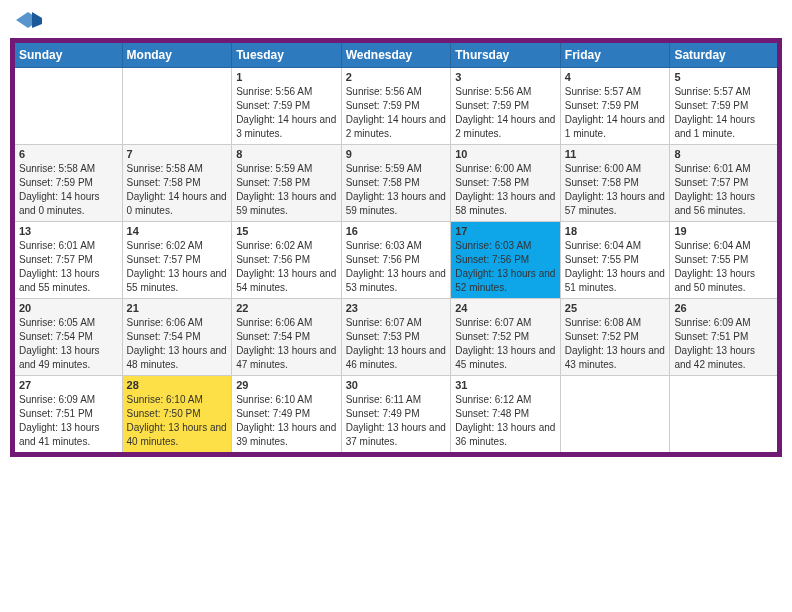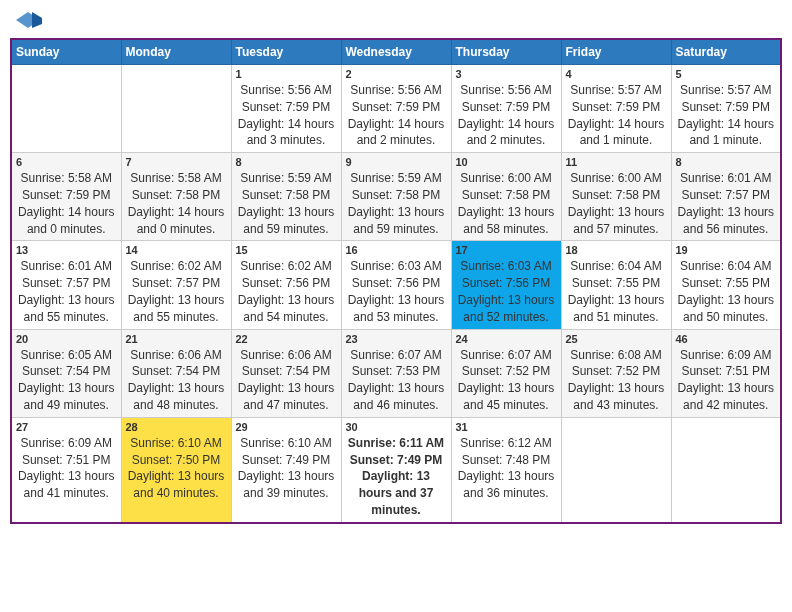--- a/index.html
+++ b/index.html
@@ -34,21 +34,21 @@
       font-weight: normal;
       color: #333;
     }
     .location-title {
       font-size: 16px;
       color: #333;
     }
     .calendar {
       width: 100%;
       border-collapse: collapse;
-      border: 2px solid #701a75;
+      border: 5px solid #701a75;
     }
     .calendar th {
       background-color: #2e7abf;
       color: #fff;
       font-size: 12px;
       font-weight: bold;
       padding: 5px 4px;
       text-align: left;
       border: 1px solid #2565a0;
     }
@@ -68,24 +68,23 @@
     .calendar tr:nth-child(odd) td {
       background-color: #fff;
     }
     .day-number {
       font-weight: bold;
       font-size: 11px;
       display: block;
       margin-bottom: 2px;
     }
     .day-detail {
-      font-size: 12px;
+      font-size: 10px;
       line-height: 1.4;
       color: #333;
-      text-align: center;
     }
     .empty-cell {
       background: #fff !important;
     }
   </style>
 </head>
 <body>
 
 <div class="header">
   <div class="logo">
@@ -269,21 +268,21 @@
 Sunset: 7:52 PM
 Daylight: 13 hours and 45 minutes.</div>
         </td>
         <td style="background-color: rgb(245, 245, 245);">
           <span class="day-number">25</span>
           <div class="day-detail" style="white-space: pre-line;">Sunrise: 6:08 AM
 Sunset: 7:52 PM
 Daylight: 13 hours and 43 minutes.</div>
         </td>
         <td style="background-color: rgb(245, 245, 245);">
-          <span class="day-number">46</span>
+          <span class="day-number">26</span>
           <div class="day-detail" style="white-space: pre-line;">Sunrise: 6:09 AM
 Sunset: 7:51 PM
 Daylight: 13 hours and 42 minutes.</div>
         </td>
       </tr>
       <tr>
         <td style="background-color: rgb(255, 255, 255);">
           <span class="day-number">27</span>
           <div class="day-detail" style="white-space: pre-line;">Sunrise: 6:09 AM
 Sunset: 7:51 PM
@@ -296,21 +295,21 @@
 Daylight: 13 hours and 40 minutes.</div>
         </td>
         <td style="background-color: rgb(255, 255, 255);">
           <span class="day-number">29</span>
           <div class="day-detail" style="white-space: pre-line;">Sunrise: 6:10 AM
 Sunset: 7:49 PM
 Daylight: 13 hours and 39 minutes.</div>
         </td>
         <td style="background-color: rgb(255, 255, 255);">
           <span class="day-number">30</span>
-          <div class="day-detail" style="white-space: pre-line; font-weight: bold;">Sunrise: 6:11 AM
+          <div class="day-detail" style="white-space: pre-line;">Sunrise: 6:11 AM
 Sunset: 7:49 PM
 Daylight: 13 hours and 37 minutes.</div>
         </td>
         <td style="background-color: rgb(255, 255, 255);">
           <span class="day-number">31</span>
           <div class="day-detail" style="white-space: pre-line;">Sunrise: 6:12 AM
 Sunset: 7:48 PM
 Daylight: 13 hours and 36 minutes.</div>
         </td>
         <td class="empty-cell"></td>

